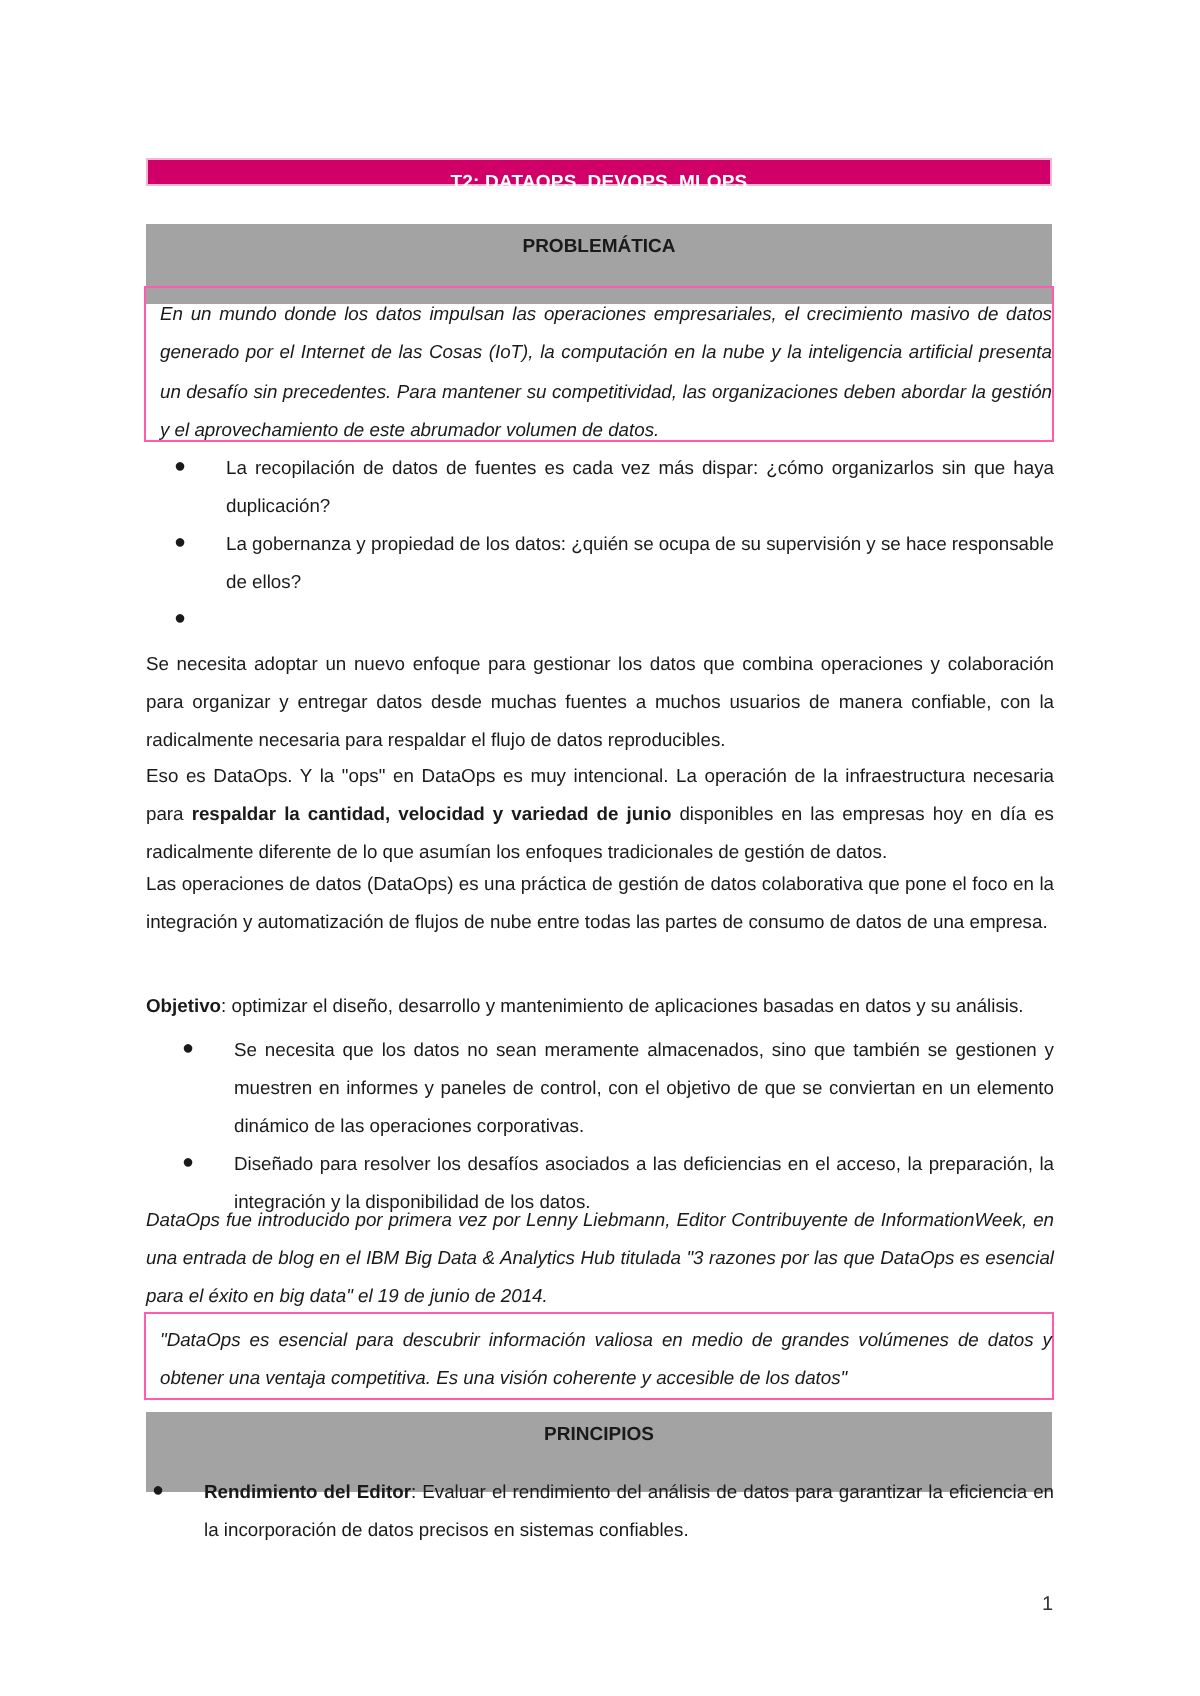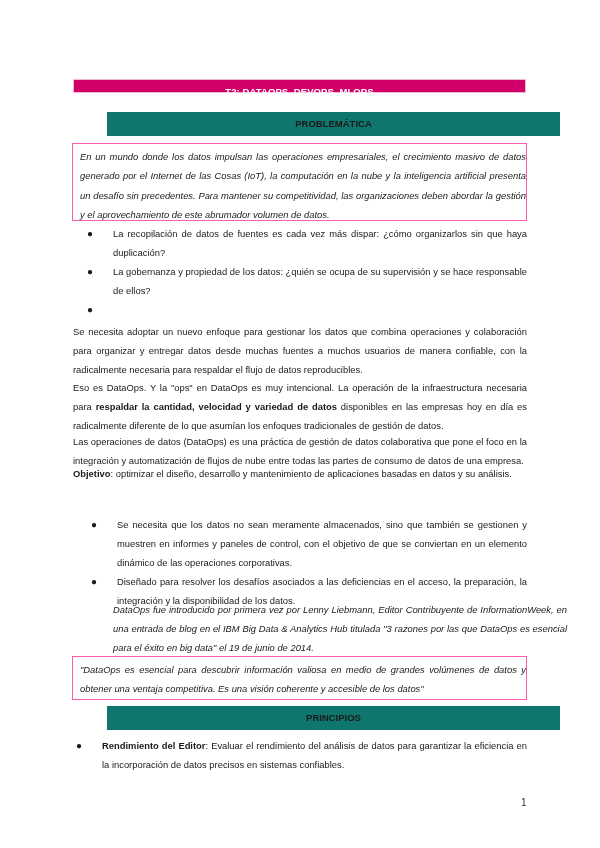--- a/index.html
+++ b/index.html
@@ -3,32 +3,32 @@
 <meta charset="utf-8">
 <style>
   html, body { margin:0; padding:0; background:#ffffff; }
   body { width:600px; height:848px; position:relative; overflow:hidden;
          font-family:"Liberation Sans", "DejaVu Sans", sans-serif; color:#1a1a1a; }
   .page { position:absolute; left:0; top:0; width:600px; height:848px; }
   .bar { position:absolute; left:73px; width:453px; text-align:center;
          font-size:9.5px; font-weight:bold; box-sizing:border-box; }
   .bar-title { top:79px; height:14px; line-height:23px; background:#d10068; color:#ffffff;
                border:1px solid #f3b8d6; letter-spacing:0.1px; }
-  .bar-section { background:#0f766e; color:#1a1a1a; height:24px; line-height:24px;margin-left:34px; }
+  .bar-section { background:#a3a3a3; color:#1a1a1a; height:40px; line-height:24px; }
   .box { position:absolute; left:72px; width:455px; box-sizing:border-box;
          border:1.5px solid #ff5cb0; font-style:italic; font-size:9.4px; line-height:19.3px;
          text-align:justify; padding:3px 0 3px 7px; color:#1a1a1a; }
   .p { position:absolute; left:73px; width:454px; font-size:9.4px; line-height:19px;
        text-align:justify; margin:0; }
   .p b { font-weight:bold; }
   ul.bul { position:absolute; margin:0; padding:0; list-style:none; font-size:9.4px;
            line-height:19px; text-align:justify; }
   ul.bul li { position:relative; padding-left:26px; }
   ul.bul li .dot { position:absolute; left:0; top:0; font-size:10px; }
-  .italic { font-style:italic;margin-left:40px; }
+  .italic { font-style:italic; }
   .pagenum { position:absolute; left:521px; top:797px; font-size:10px; color:#333; }
 </style>
 </head>
 <body>
 
 <div class="page">
 
   <div class="bar bar-title">T2: DATAOPS, DEVOPS, MLOPS</div>
 
   <div class="bar bar-section" style="top:112px;">PROBLEMÁTICA</div>
@@ -45,26 +45,26 @@
       <span>La gobernanza y propiedad de los datos: ¿quién se ocupa de su supervisión y se hace responsable de ellos?</span>
     </li>
     <li>
       <span class="dot">●</span>
     </li>
   </ul>
 
   <p class="p" style="top:322px;">Se necesita adoptar un nuevo enfoque para gestionar los datos que combina operaciones y colaboración para organizar y entregar datos desde muchas fuentes a muchos usuarios de manera confiable, con la radicalmente necesaria para respaldar el flujo de datos reproducibles.</p>
 
   <p class="p" style="top:378px;">
-    <span>Eso es DataOps. Y la "ops" en DataOps es muy intencional. La operación de la infraestructura necesaria para </span><b>respaldar la cantidad, velocidad y variedad de datos</b><span> disponibles en las empresas hoy en día es radicalmente diferente de lo que asumían los enfoques tradicionales de gestión de datos.</span>
+    <span>Eso es DataOps. Y la "ops" en DataOps es muy intencional. La operación de la infraestructura necesaria para </span><b>respaldar la cantidad, velocidad y variedad de junio</b><span> disponibles en las empresas hoy en día es radicalmente diferente de lo que asumían los enfoques tradicionales de gestión de datos.</span>
   </p>
 
   <p class="p" style="top:432px;">Las operaciones de datos (DataOps) es una práctica de gestión de datos colaborativa que pone el foco en la integración y automatización de flujos de nube entre todas las partes de consumo de datos de una empresa.</p>
 
-  <p class="p" style="top:464px;">
+  <p class="p" style="top:493px;">
     <b>Objetivo</b><span>: optimizar el diseño, desarrollo y mantenimiento de aplicaciones basadas en datos y su análisis.</span>
   </p>
 
   <ul class="bul" style="left:91px; top:515px; width:436px;">
     <li>
       <span class="dot">●</span>
       <span>Se necesita que los datos no sean meramente almacenados, sino que también se gestionen y muestren en informes y paneles de control, con el objetivo de que se conviertan en un elemento dinámico de las operaciones corporativas.</span>
     </li>
     <li>
       <span class="dot">●</span>

